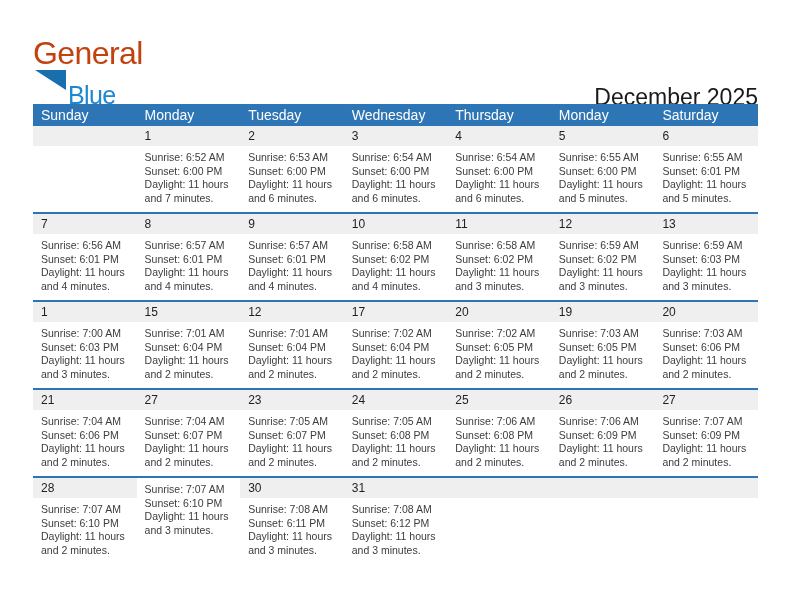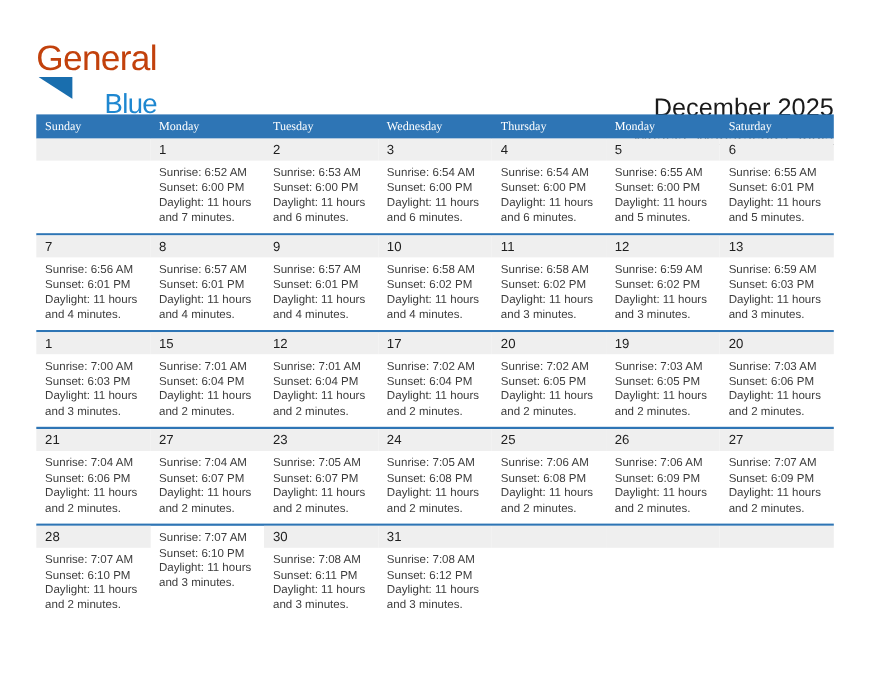--- a/index.html
+++ b/index.html
@@ -4,29 +4,29 @@
 <style>
   html,body{margin:0;padding:0;background:#ffffff;}
   .page{
     position:relative;width:792px;height:612px;background:#fff;overflow:hidden;
     font-family:"Liberation Sans", sans-serif;
   }
   
   .logo{position:absolute;left:33px;top:37px;line-height:1;}
   .logo-row1{display:flex;align-items:flex-start;font-size:32px;letter-spacing:-0.6px;color:#c2410c;flex-direction:column;}
   .logo-row1 svg{margin:1px 0 0 2px;display:block;}
-  .logo-row2{font-size:25px;letter-spacing:-0.6px;color:var(--logo-blue,#1E87D0);margin:-7px 0 0 35px;text-align:right;}
+  .logo-row2{font-size:25px;letter-spacing:-0.6px;color:var(--logo-blue,#1E87D0);margin:-7px 0 0 35px;}
   
   .title-block{position:absolute;right:34px;top:36px;text-align:right;color:#1a1a1a;}
   .title{font-size:23px;line-height:30px;margin-top:46px;}
   .subtitle{font-size:15px;line-height:17px;margin-top:7px;}
   
   .calendar{position:absolute;left:33px;right:34px;top:104px;}
   .weekday-row{display:grid;grid-template-columns:repeat(7,1fr);background:var(--header-blue,#2E75B5);height:22px;}
-  .weekday-cell{color:#ffffff;font-size:11px;line-height:22px;padding-left:8px;overflow:hidden;white-space:nowrap;font-family:Liberation Serif, serif;}
+  .weekday-cell{color:#ffffff;font-size:14px;line-height:22px;padding-left:8px;overflow:hidden;white-space:nowrap;}
   .week-row{display:grid;grid-template-columns:repeat(7,1fr);}
   .week-row + .week-row{border-top:2px solid var(--separator,#2E75B5);}
   .day-num{height:20px;background:var(--row-band,#EFEFEF);font-size:12px;line-height:21px;padding-left:8px;color:#1e1e1e;}
   .day-details{box-sizing:border-box;min-height:66px;padding:5px 4px 0 8px;font-size:10.5px;line-height:13.5px;color:#3c3c3c;}
   .detail-line{white-space:pre-line;}
 </style>
 </head>
 <body>
 
 <div class="page">

